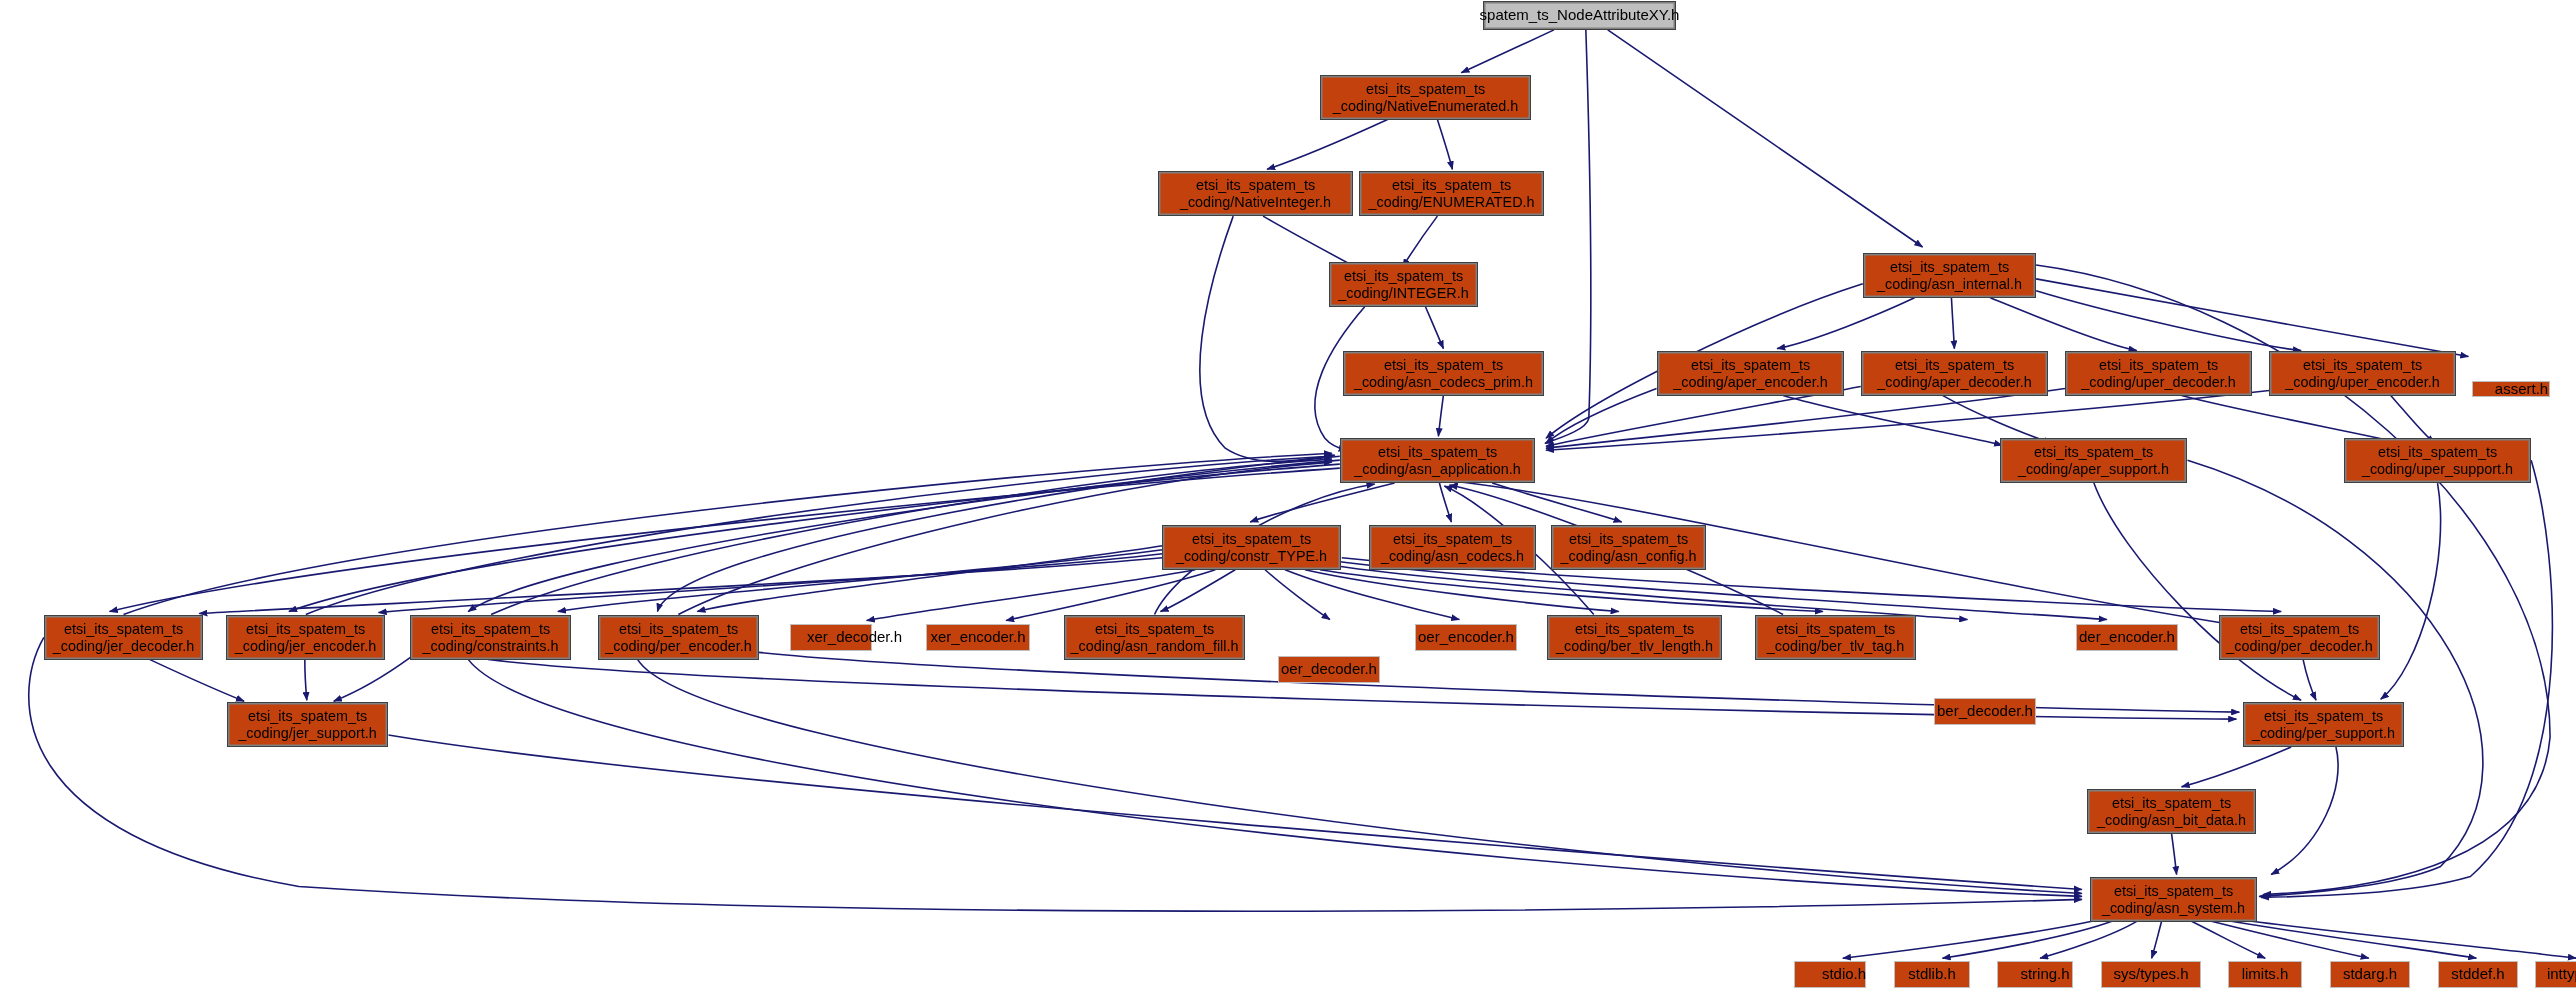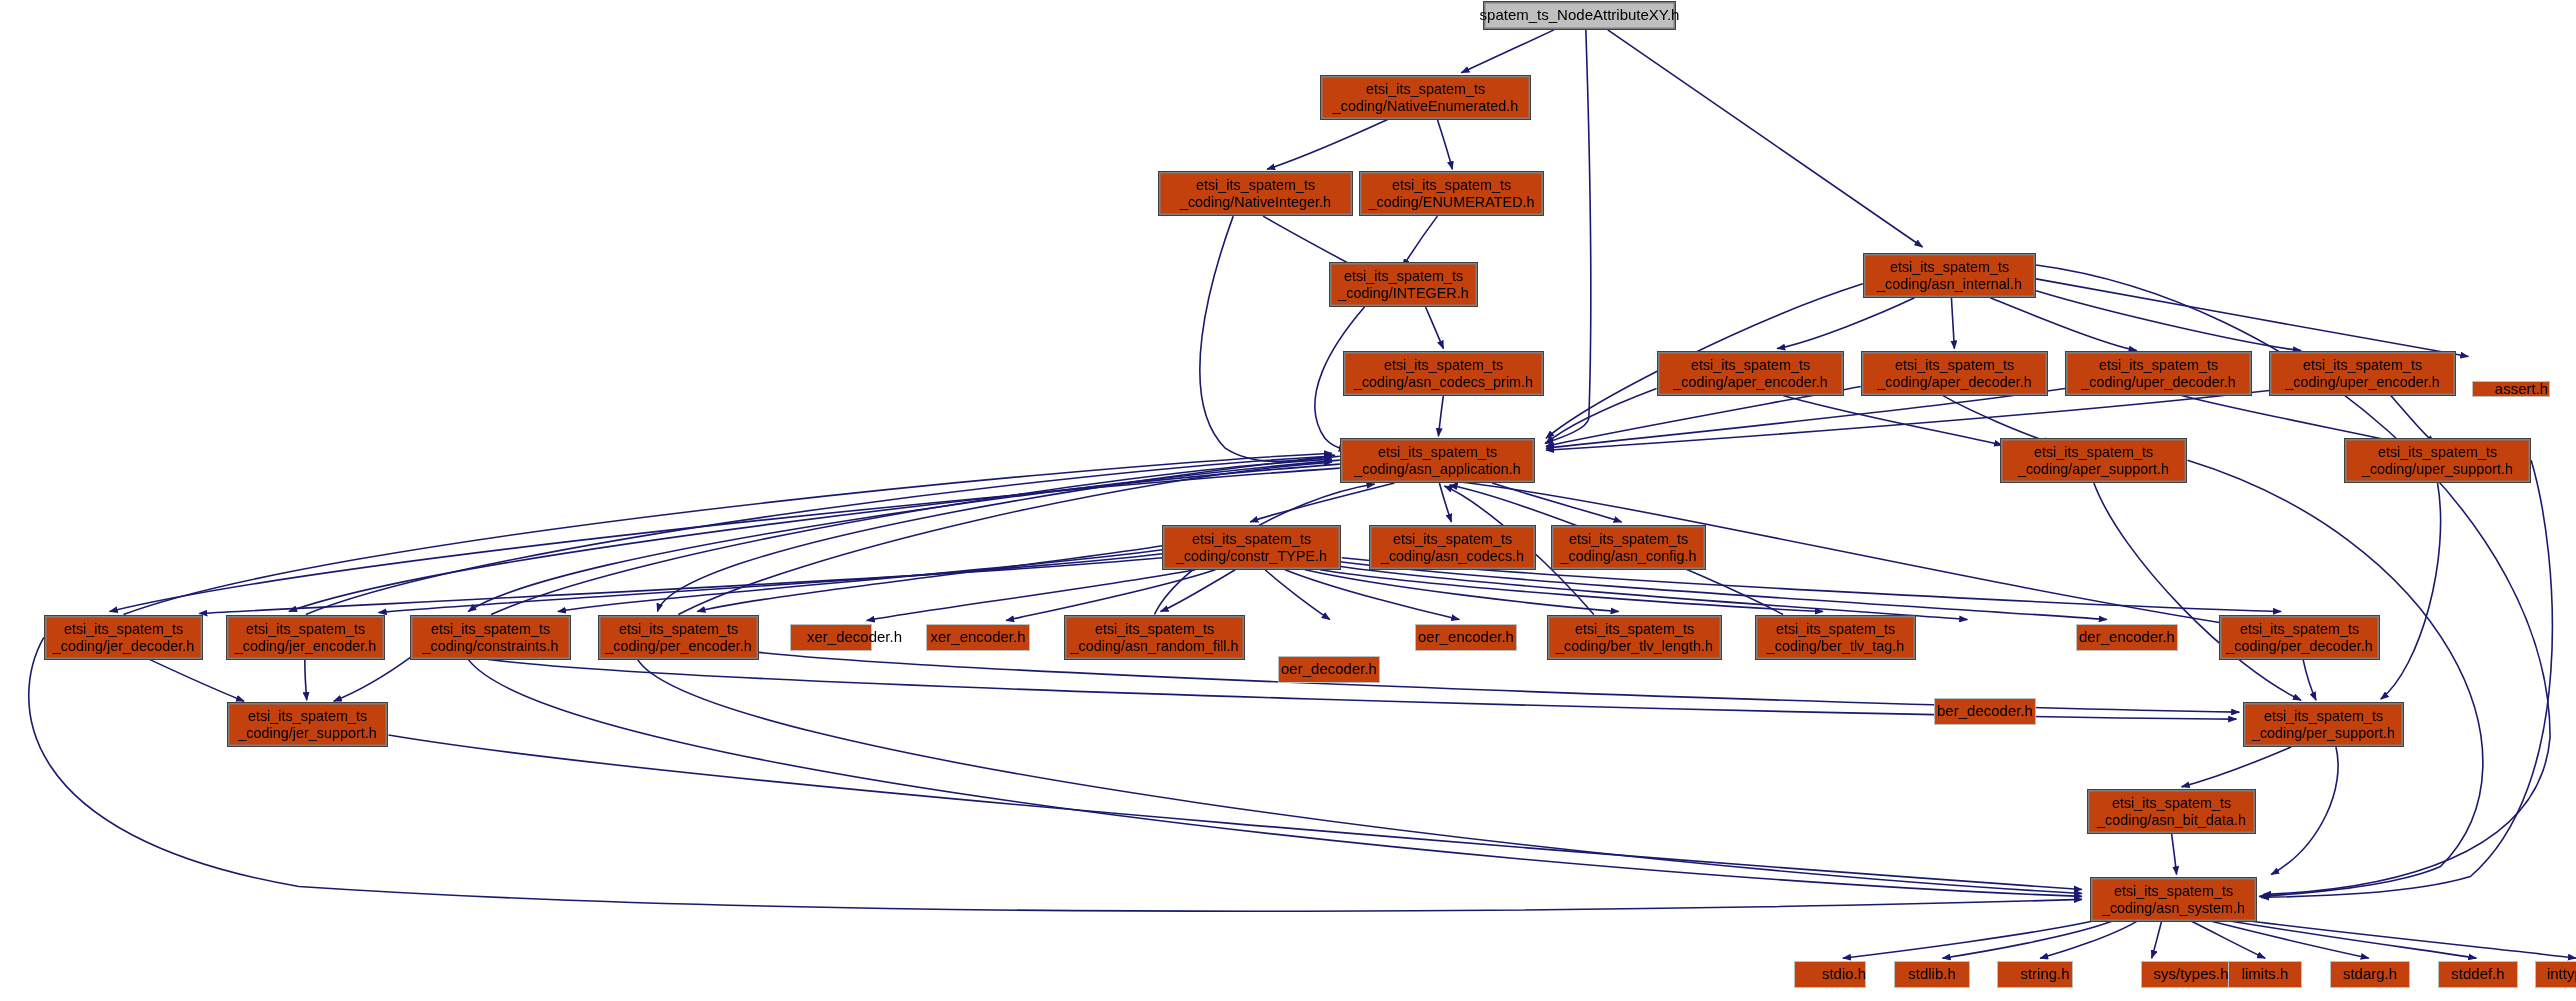--- a/index.html
+++ b/index.html
@@ -183,20 +183,20 @@
       <div class="node external" style="left: 1934px; top: 660px; width: 102px; height: 27px; margin-top: 38px;"><span class="line n-one-line">ber_decoder.h</span></div>
       <div class="node external" style="left: 2076px; top: 624px; width: 102px; height: 27px;"><span class="line n-one-line">der_encoder.h</span></div>
       <div class="node internal" style="left: 2219px; top: 615px; width: 161px; height: 45px;"><span class="line n-two-line">etsi_its_spatem_ts</span><span class="line n-two-line">_coding/per_decoder.h</span></div>
       <div class="node internal" style="left: 227px; top: 702px; width: 161px; height: 45px;"><span class="line n-two-line">etsi_its_spatem_ts</span><span class="line n-two-line">_coding/jer_support.h</span></div>
       <div class="node internal" style="left: 2243px; top: 702px; width: 161px; height: 45px;"><span class="line n-two-line">etsi_its_spatem_ts</span><span class="line n-two-line">_coding/per_support.h</span></div>
       <div class="node internal" style="left: 2087px; top: 789px; width: 169px; height: 45px;"><span class="line n-two-line">etsi_its_spatem_ts</span><span class="line n-two-line">_coding/asn_bit_data.h</span></div>
       <div class="node internal" style="left: 2090px; top: 877px; width: 167px; height: 45px;"><span class="line n-two-line">etsi_its_spatem_ts</span><span class="line n-two-line">_coding/asn_system.h</span></div>
       <div class="node external" style="left: 1794px; top: 961px; width: 72px; height: 27px; padding-left: 28px;"><span class="line n-one-line">stdio.h</span></div>
       <div class="node external" style="left: 1894px; top: 961px; width: 76px; height: 27px;"><span class="line n-one-line">stdlib.h</span></div>
       <div class="node external" style="left: 1997px; top: 961px; width: 76px; height: 27px; padding-left: 20px;"><span class="line n-one-line">string.h</span></div>
-      <div class="node external" style="left: 2101px; top: 961px; width: 100px; height: 27px; margin-left: 40px;"><span class="line n-one-line">sys/types.h</span></div>
+      <div class="node external" style="left: 2101px; top: 961px; width: 100px; height: 27px;"><span class="line n-one-line">sys/types.h</span></div>
       <div class="node external" style="left: 2228px; top: 961px; width: 74px; height: 27px;"><span class="line n-one-line">limits.h</span></div>
       <div class="node external" style="left: 2330px; top: 961px; width: 80px; height: 27px;"><span class="line n-one-line">stdarg.h</span></div>
       <div class="node external" style="left: 2438px; top: 961px; width: 80px; height: 27px;"><span class="line n-one-line">stddef.h</span></div>
       <div class="node external" style="left: 2535px; top: 961px; width: 88px; height: 27px;"><span class="line n-one-line">inttypes.h</span></div>
     </div>
 </div>
 
 
 </body></html>

